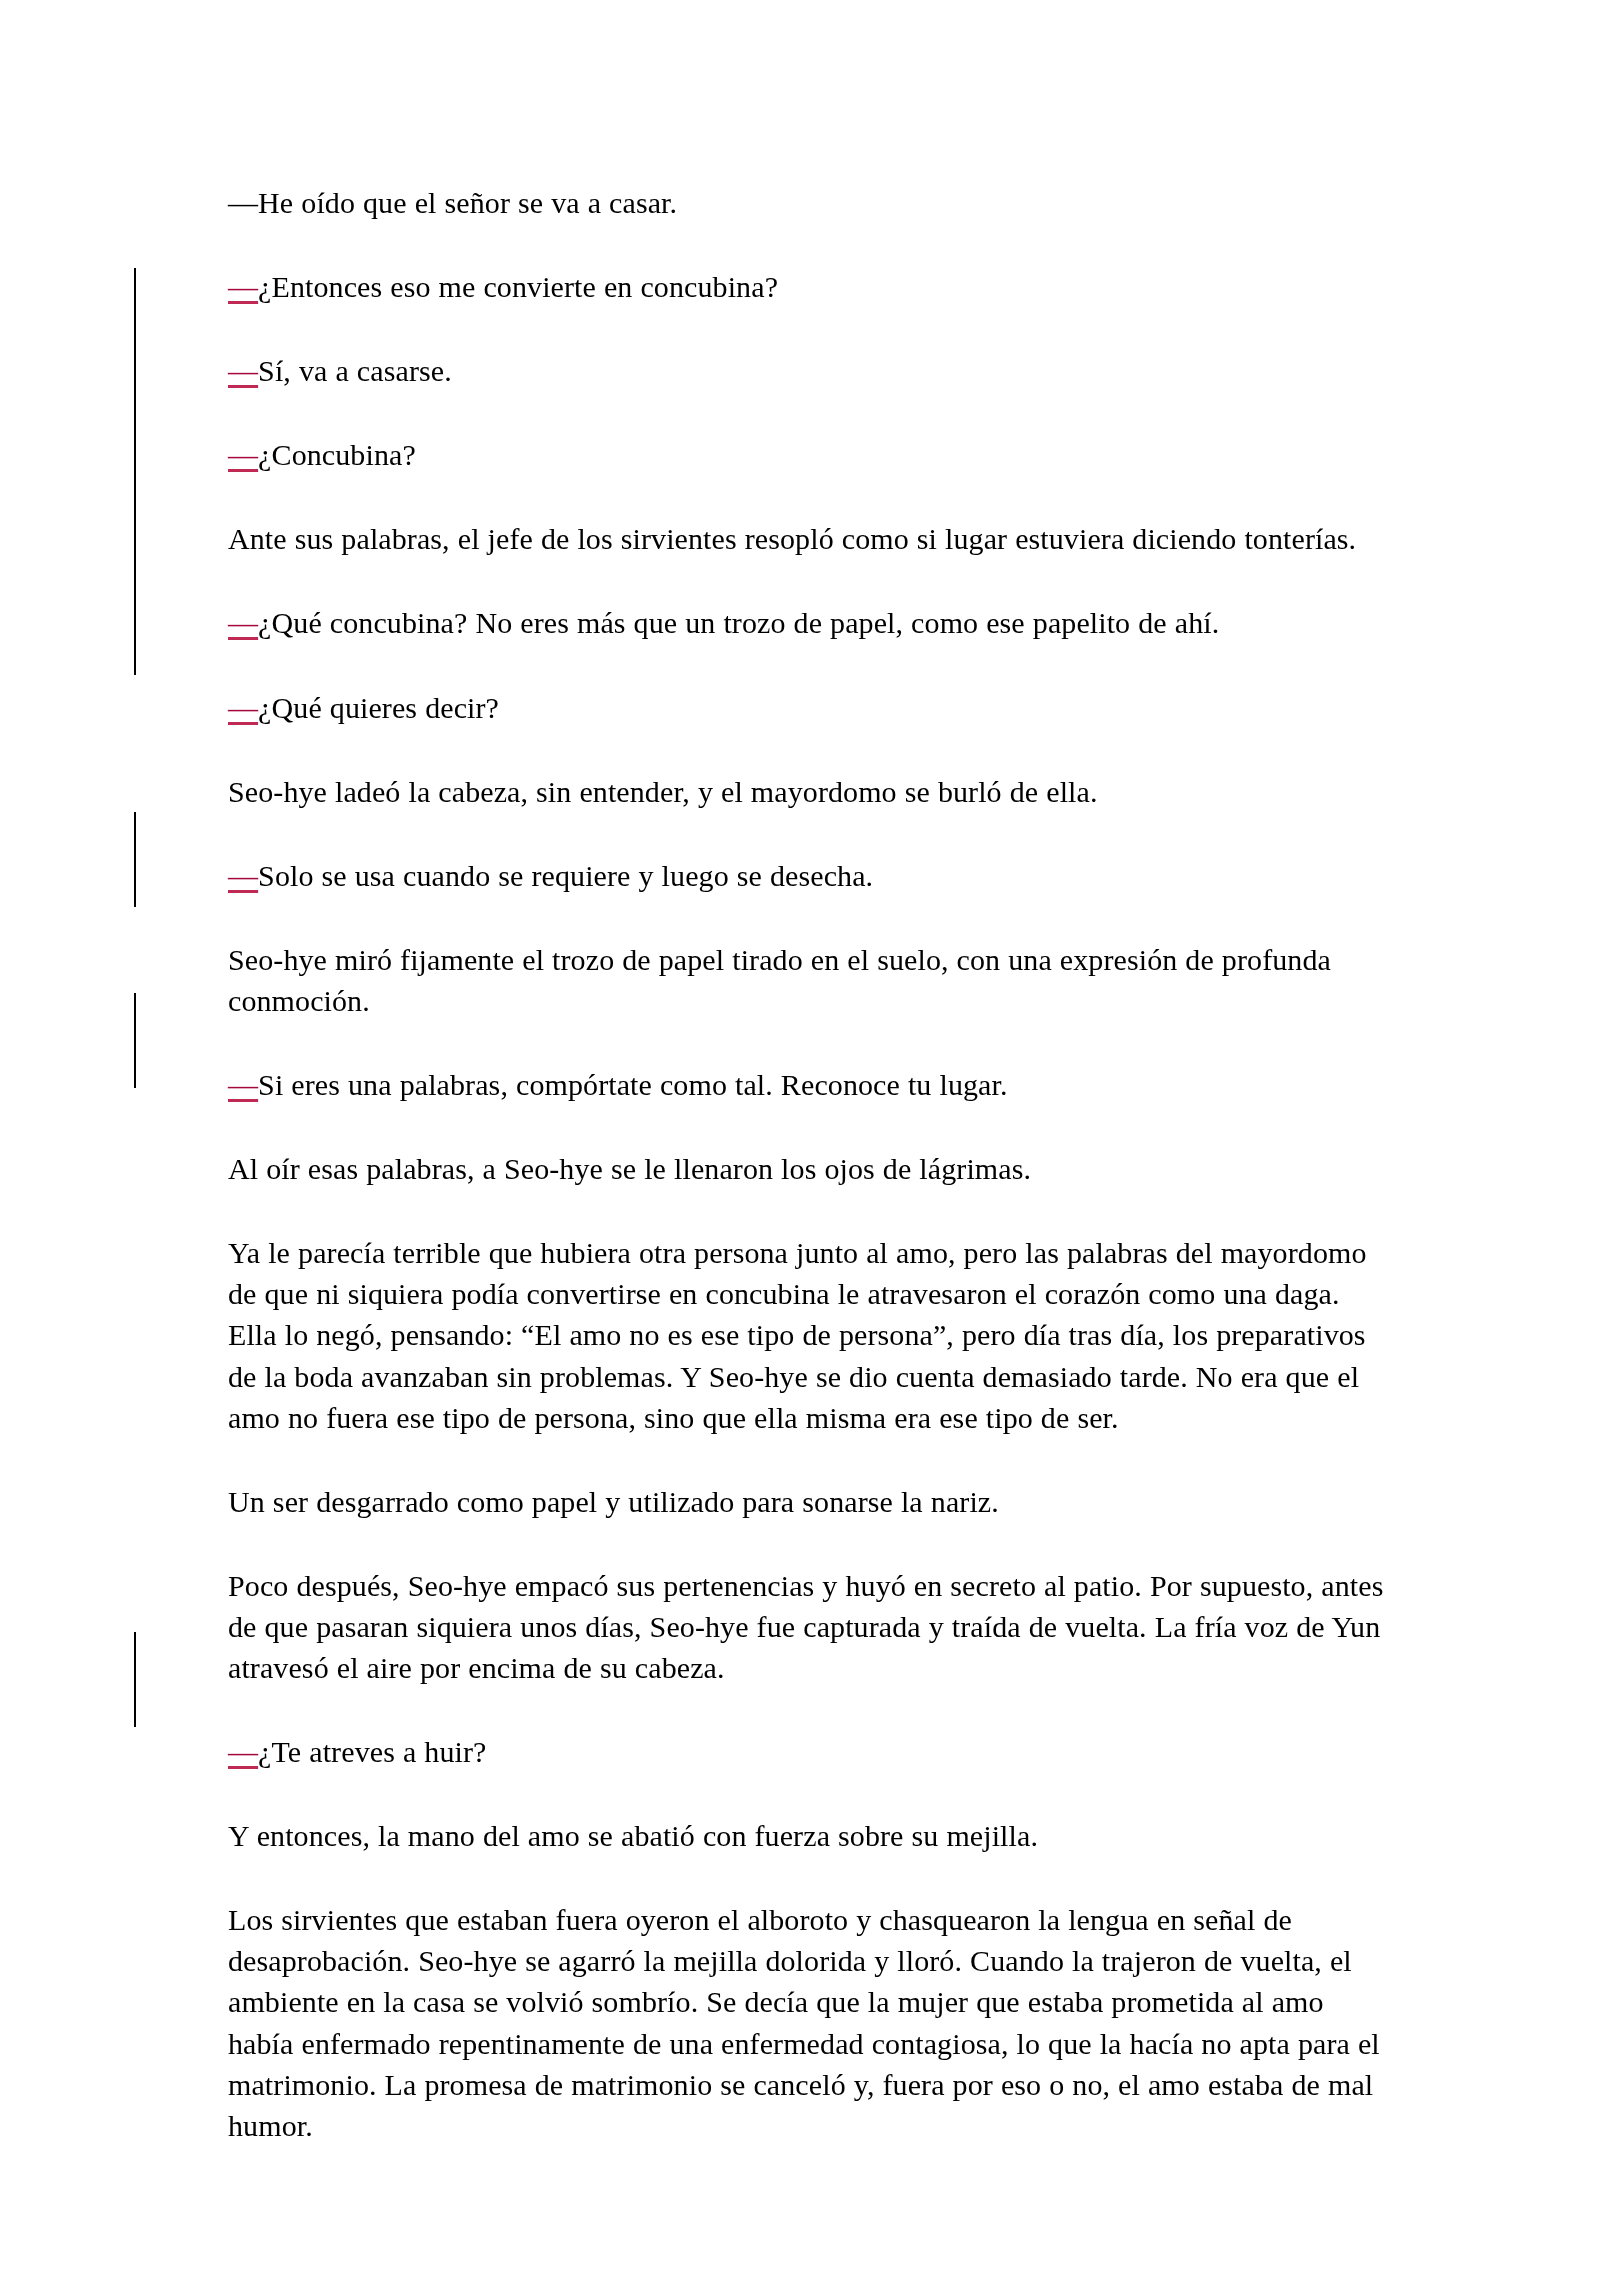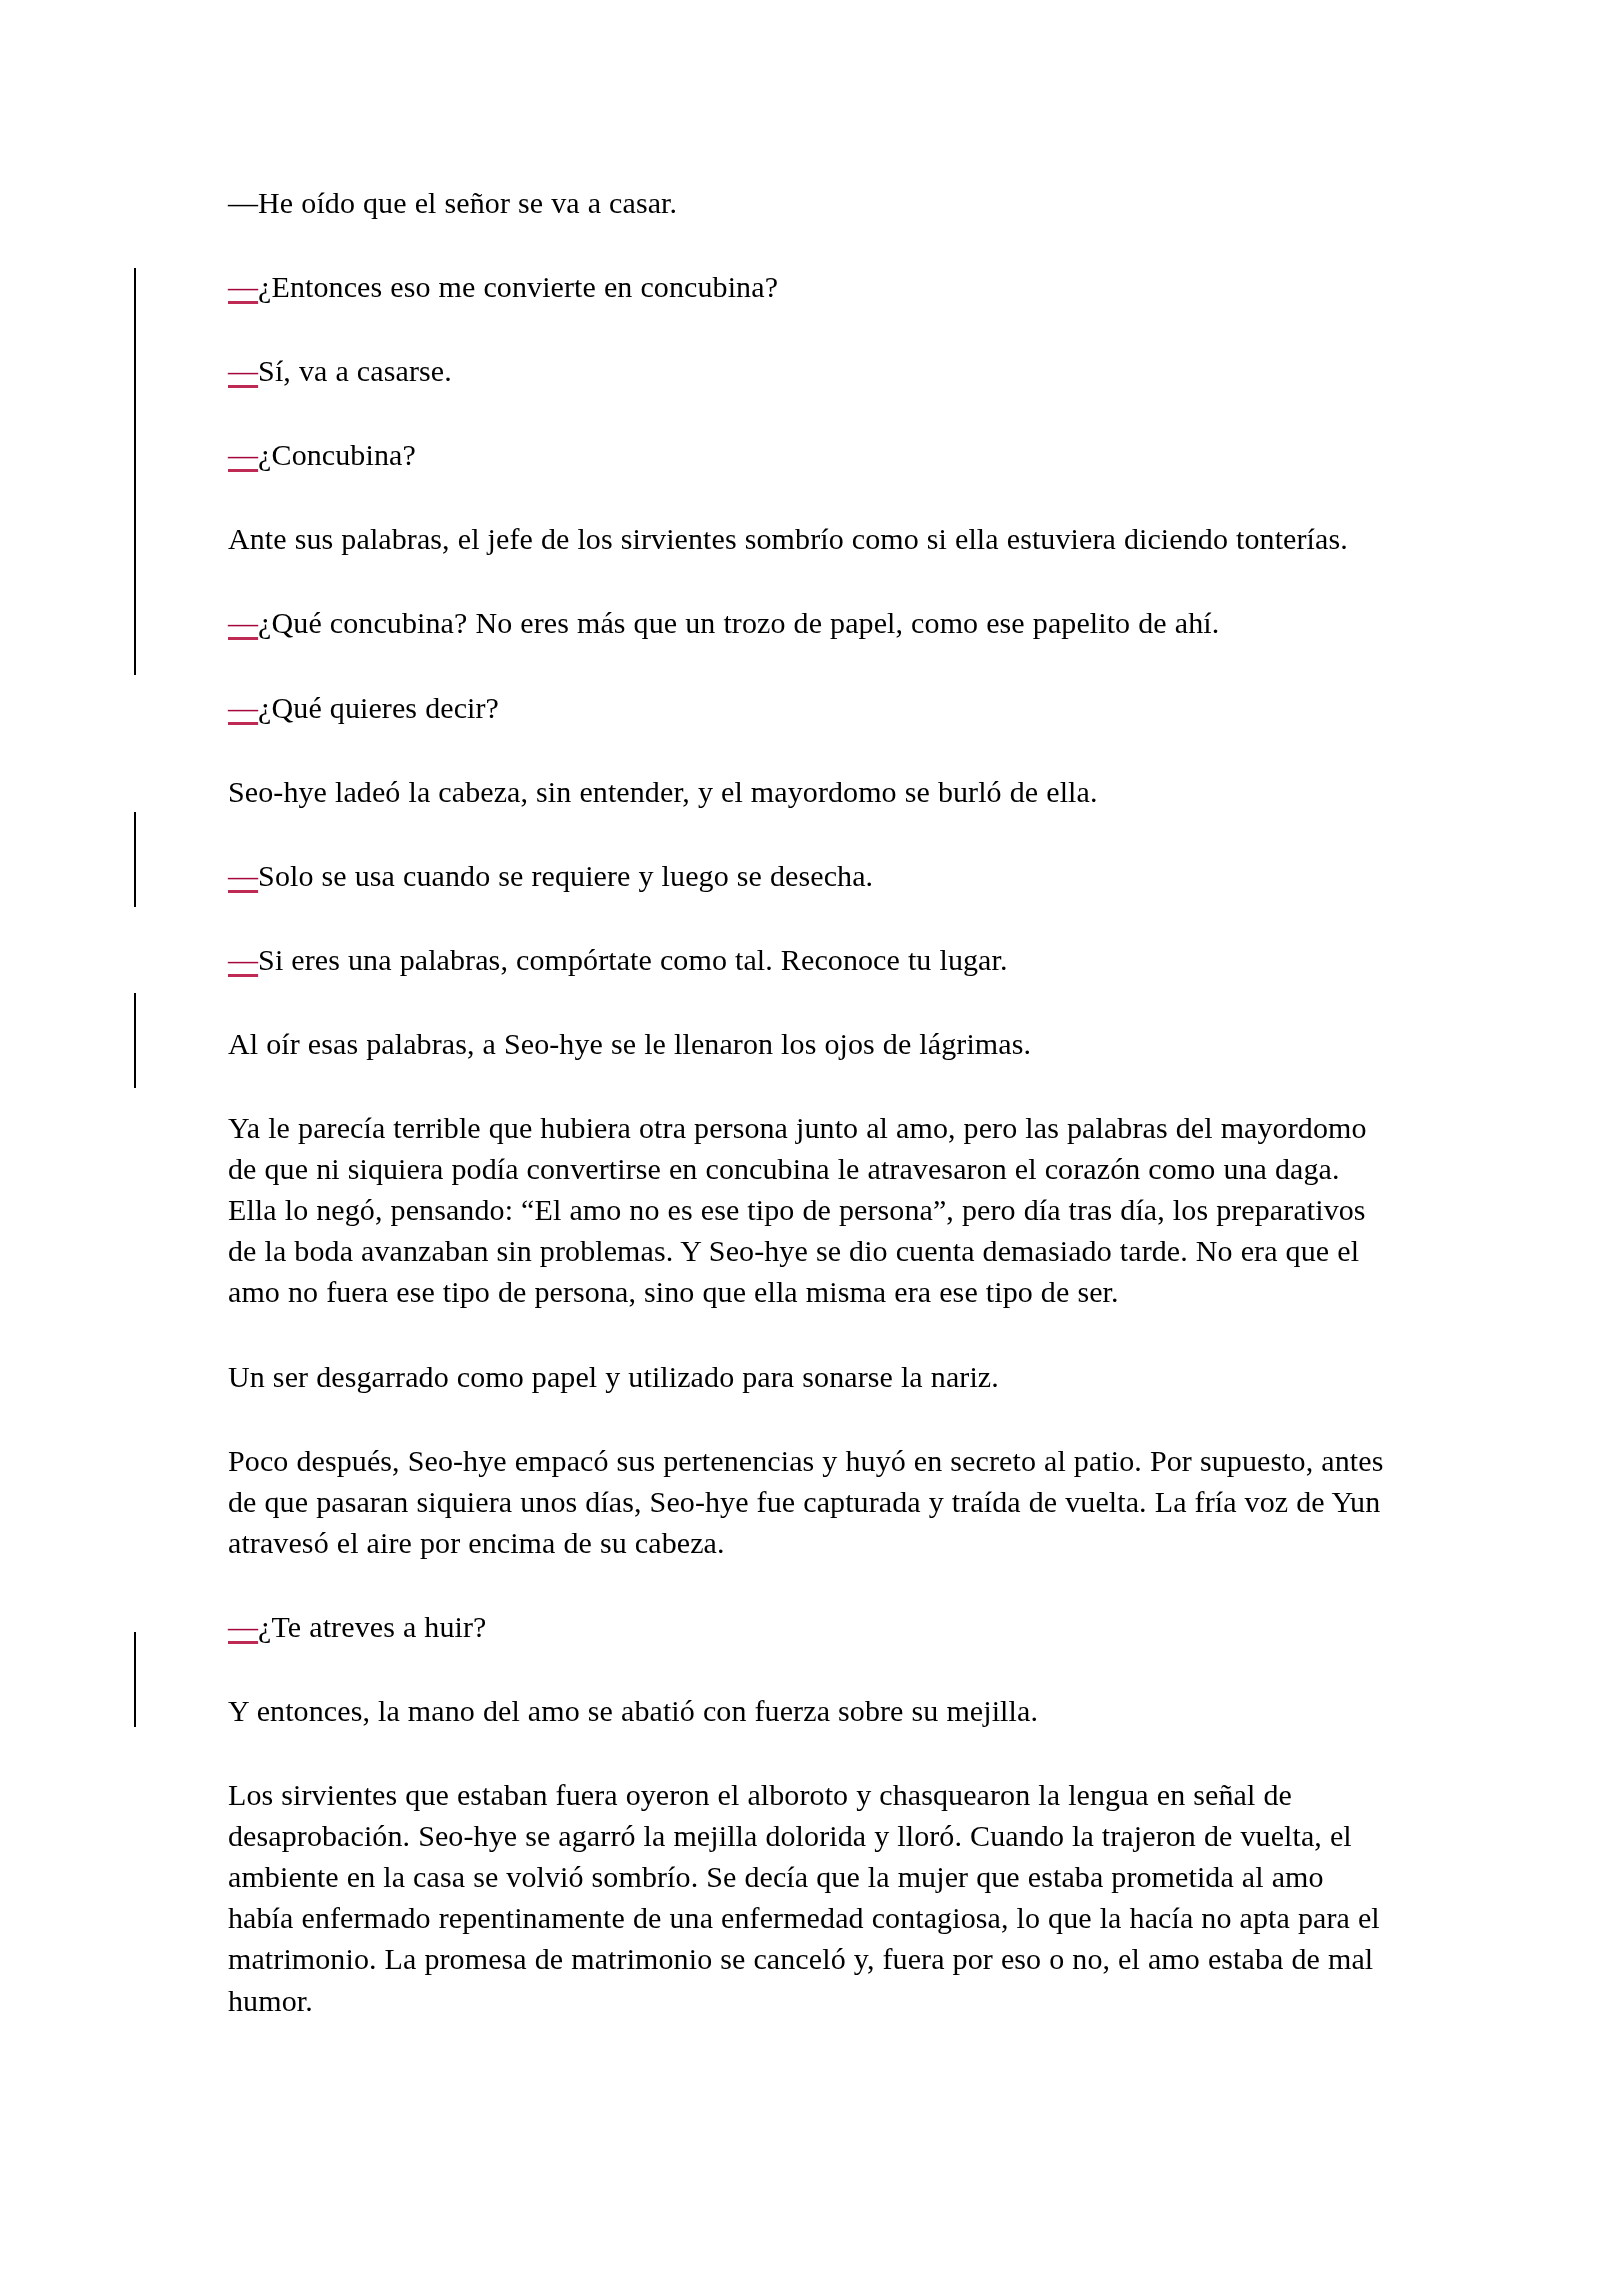--- a/index.html
+++ b/index.html
@@ -77,39 +77,42 @@
 
     <p class="para">
       <span class="ins">—</span><span>Sí, va a casarse.</span>
     </p>
 
     <p class="para">
       <span class="ins">—</span><span>¿Concubina?</span>
     </p>
 
     <p class="para">
-      <span>Ante sus palabras, el jefe de los sirvientes sombrío como si ella estuviera diciendo tonterías.</span>
+      <span>Ante sus palabras, el jefe de los sirvientes resopló como si lugar estuviera diciendo tonterías.</span>
     </p>
 
     <p class="para">
       <span class="ins">—</span><span>¿Qué concubina? No eres más que un trozo de papel, como ese papelito de ahí.</span>
     </p>
 
     <p class="para">
       <span class="ins">—</span><span>¿Qué quieres decir?</span>
     </p>
 
     <p class="para">
       <span>Seo-hye ladeó la cabeza, sin entender, y el mayordomo se burló de ella.</span>
     </p>
 
     <p class="para">
       <span class="ins">—</span><span>Solo se usa cuando se requiere y luego se desecha.</span>
     </p>
 
+    <p class="para">
+      <span>Seo-hye miró fijamente el trozo de papel tirado en el suelo, con una expresión de profunda conmoción.</span>
+    </p>
 
     <p class="para">
       <span class="ins">—</span><span>Si eres una palabras, compórtate como tal. Reconoce tu lugar.</span>
     </p>
 
     <p class="para">
       <span>Al oír esas palabras, a Seo-hye se le llenaron los ojos de lágrimas.</span>
     </p>
 
     <p class="para">

